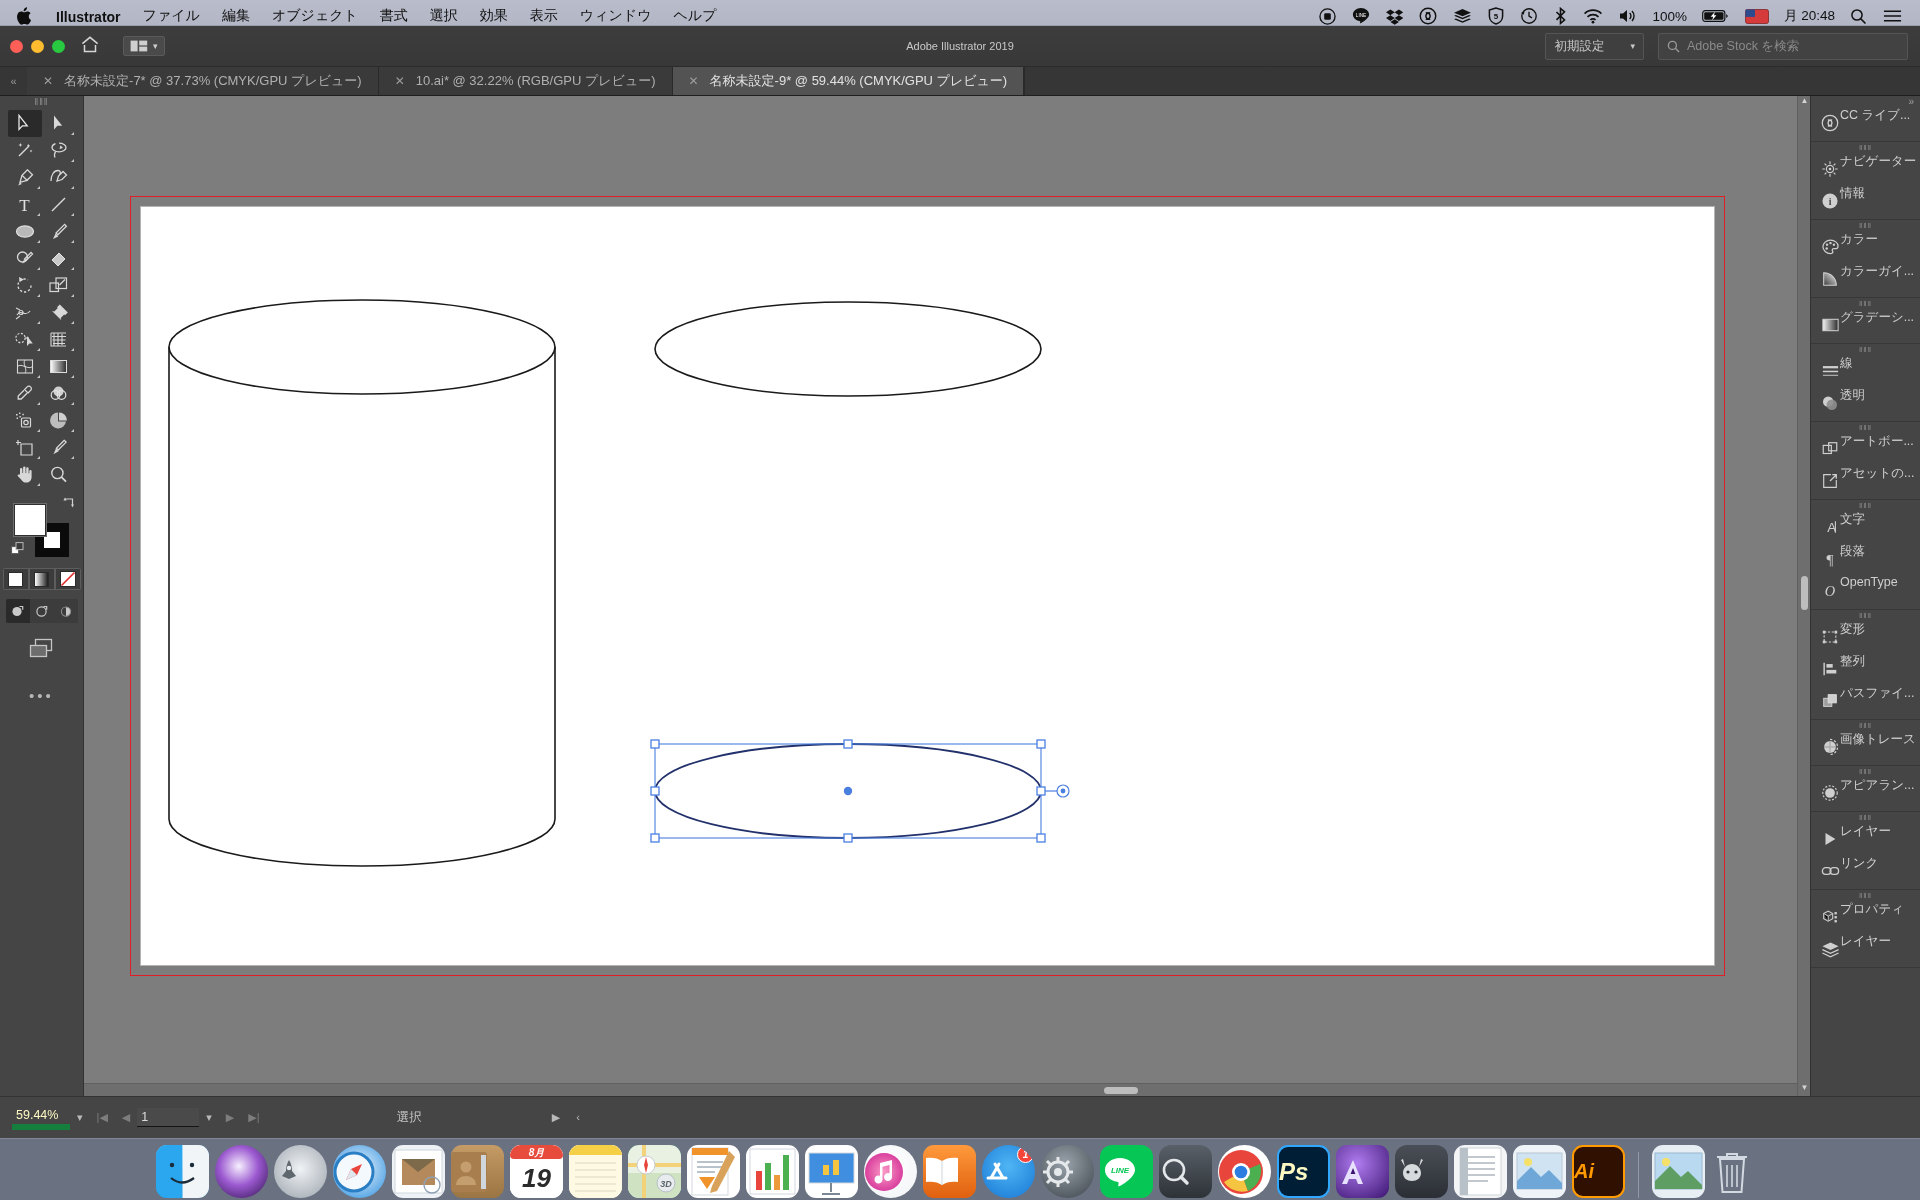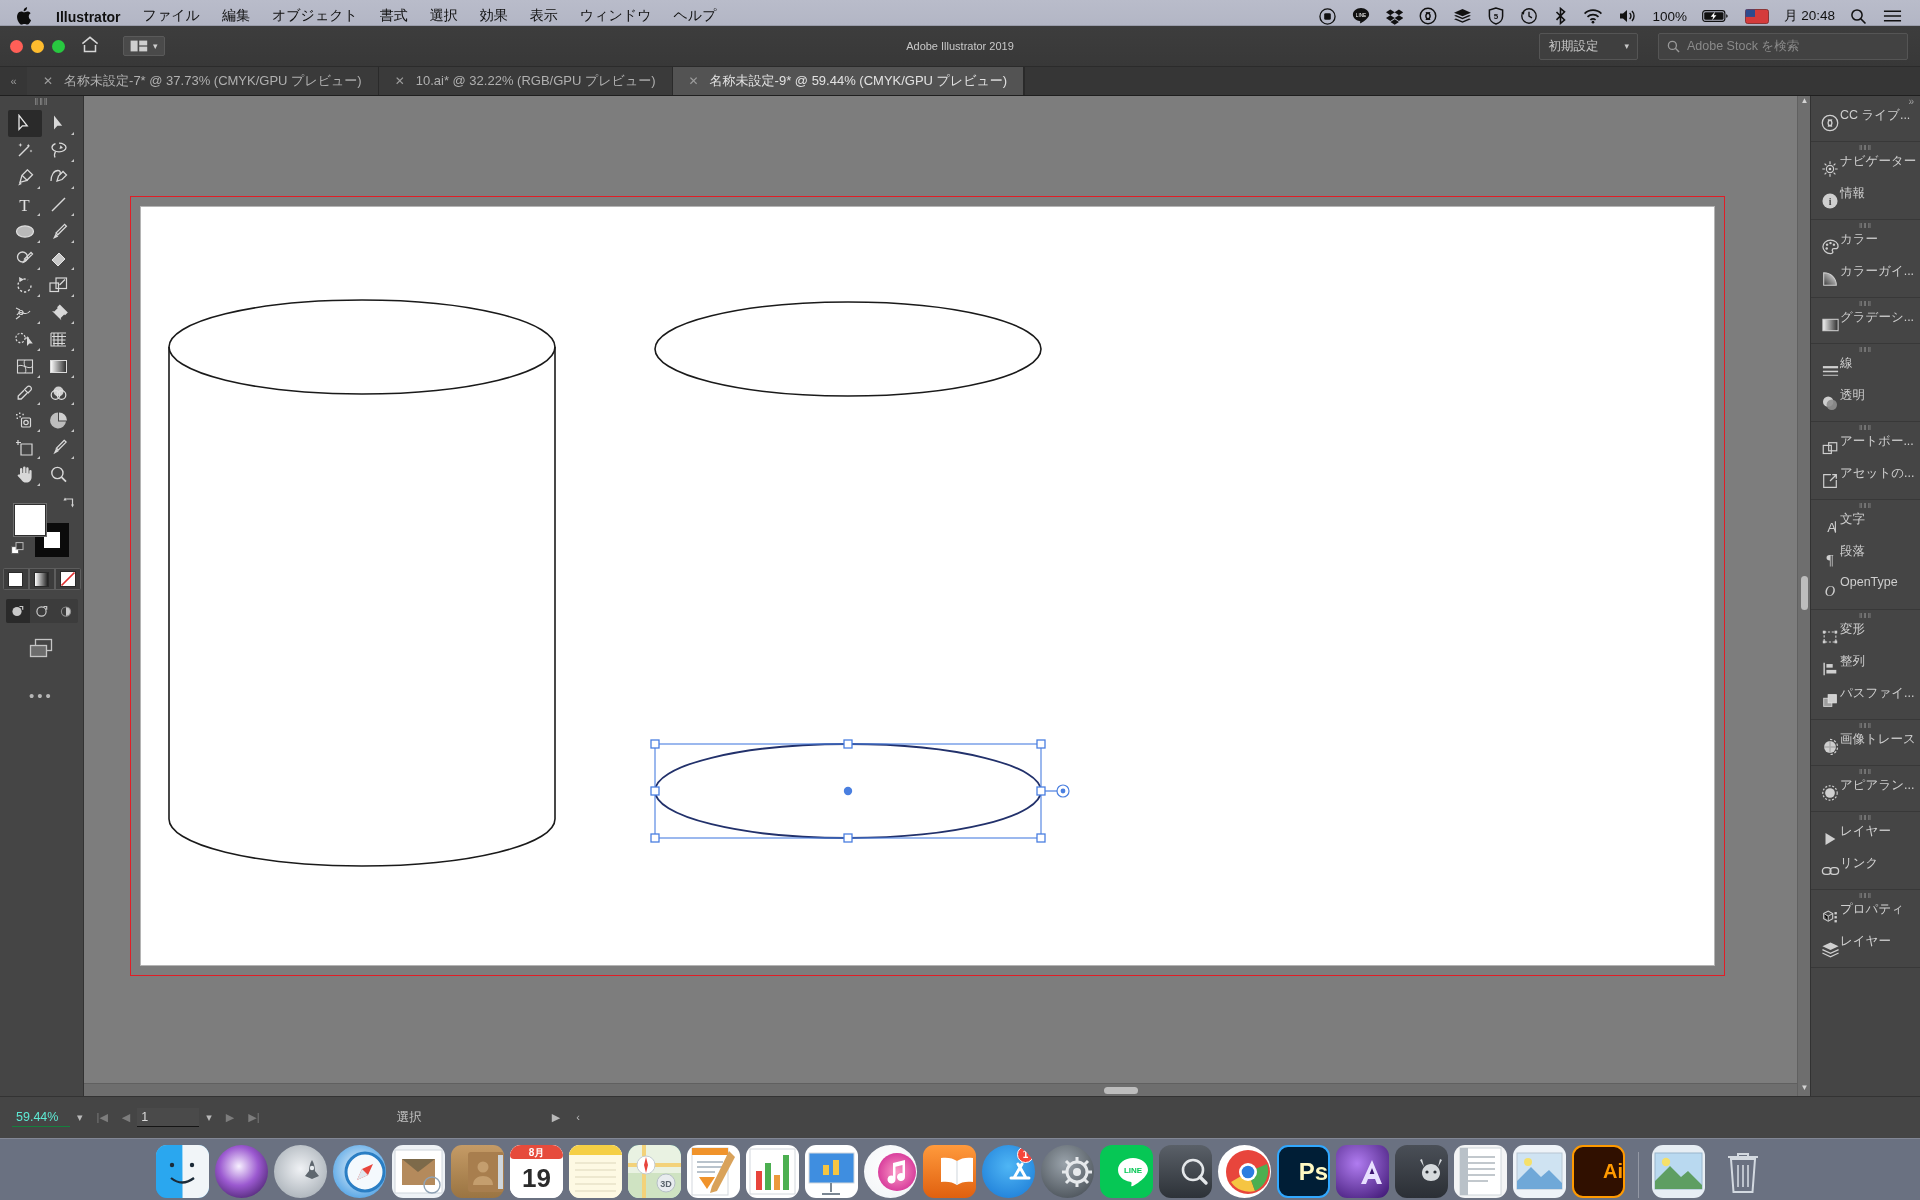--- a/index.html
+++ b/index.html
@@ -36,21 +36,21 @@
   .homeico{ margin-left:16px; color:#d6d6d6; }
   .arrsel{
     margin-left:24px; display:flex; align-items:center; gap:5px;
     background:#4a4a4a; border:1px solid #5a5a5a; border-radius:2px;
     padding:3px 6px; color:#cfcfcf; font-size:11px;
   }
   #titlebar .apptitle{
     position:absolute; left:0; right:0; text-align:center;
     color:#c9c9c9; font-size:11px; pointer-events:none;
   }
-  #titlebar .tright{ margin-left:auto; display:flex; align-items:center; padding-right:12px; gap:20px; }
+  #titlebar .tright{ margin-left:auto; display:flex; align-items:center; padding-right:12px; gap:14px; }
   .wsdrop{
     display:flex; align-items:center; gap:26px;
     background:#3f3f3f; border:1px solid #555; border-radius:2px;
     padding:4px 8px; color:#c8c8c8; font-size:12.5px;
   }
   .stocksearch{
     display:flex; align-items:center; gap:7px;
     background:#424242; border:1px solid #555; border-radius:2px;
     padding:4px 8px; width:250px; color:#8a8a8a; font-size:12.5px;
   }
@@ -141,42 +141,42 @@
   .pitem{ display:flex; height:32px; padding-left:9px; color:#cfcfcf; font-size:12.5px; white-space:nowrap;}
   .pitem .pi{ width:20px; display:flex; align-items:center; justify-content:center; color:#d2d2d2;}
 
   
   #statusbar{
     position:absolute; left:0; bottom:62px; width:1920px; height:42px;
     background:#454545; border-top:1px solid #333;
     display:flex; align-items:center; font-size:12.5px; color:#c8c8c8;
   }
   #statusbar .zoomfield{
-    margin-left:12px; width:58px; padding:2px 4px; color:#5eead4;
-    border-bottom:1px solid #15803d;
+    margin-left:12px; width:58px; padding:2px 4px; color:#fef9c3;
+    border-bottom:6px solid #15803d;
   }
   #statusbar .sb{ padding:0 7px; color:#b9b9b9; font-size:11px;}
   #statusbar .sb.dim{ color:#7d7d7d; }
   #statusbar .pagefield{
     width:62px; border-bottom:1px solid #151515; color:#dcdcdc; padding:2px 4px;
     background:#4a4a4a;
   }
   #statusbar .seltext{ margin-left:130px; color:#c6c6c6;}
   #statusbar .rightarrows{ margin-left:130px; display:flex; gap:16px; color:#b9b9b9; font-size:11px;}
 
   
   #dock{
     position:absolute; left:0; bottom:0; width:1920px; height:62px;
     background:rgba(108,116,134,0.92);
     display:flex; align-items:flex-end; justify-content:center; gap:6px;
     padding-bottom:2px; border-top:1px solid rgba(255,255,255,0.16);
   }
   .dicon{ width:53px; height:53px; border-radius:11px; position:relative;
-    display:flex; align-items:center; justify-content:flex-end;
-    font-size:11px; color:#fff; overflow:hidden; font-weight:bold;}
+    display:flex; align-items:center; justify-content:flex-start;
+    font-size:11px; color:#fff; overflow:hidden; font-weight:bold;font-style:italic;}
   .dsep{ width:1px; height:46px; background:rgba(255,255,255,0.28); margin:0 7px;}
   .run{ position:absolute; bottom:-5px; left:50%; transform:translateX(-50%);
     width:4px;height:4px;border-radius:50%;background:#2c2c2c;}
   .badge{ position:absolute; top:1px; right:1px; background:#f6443a; color:#fff;
     border-radius:9px; min-width:17px; height:17px; font-size:10px;
     display:flex; align-items:center; justify-content:center; border:1px solid #fff;}
 </style>
 </head>
 <body>
 

